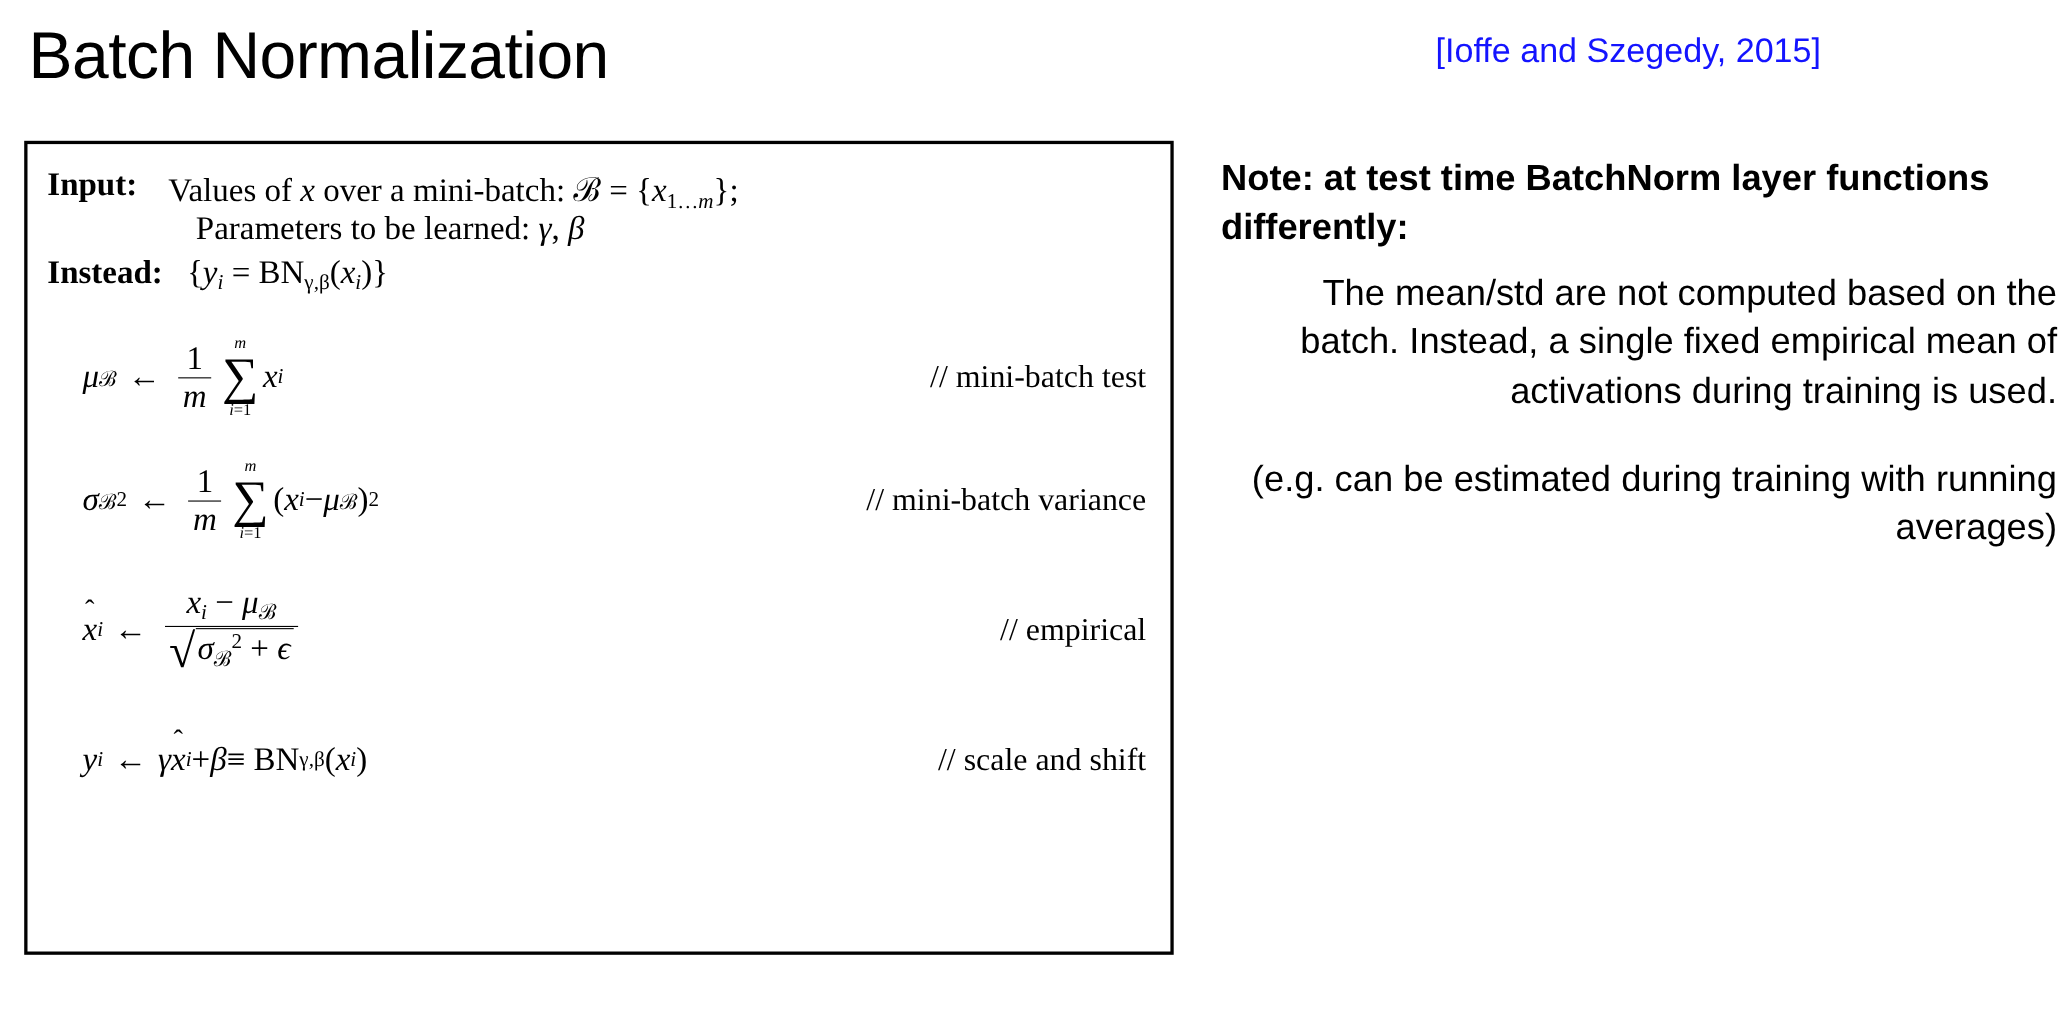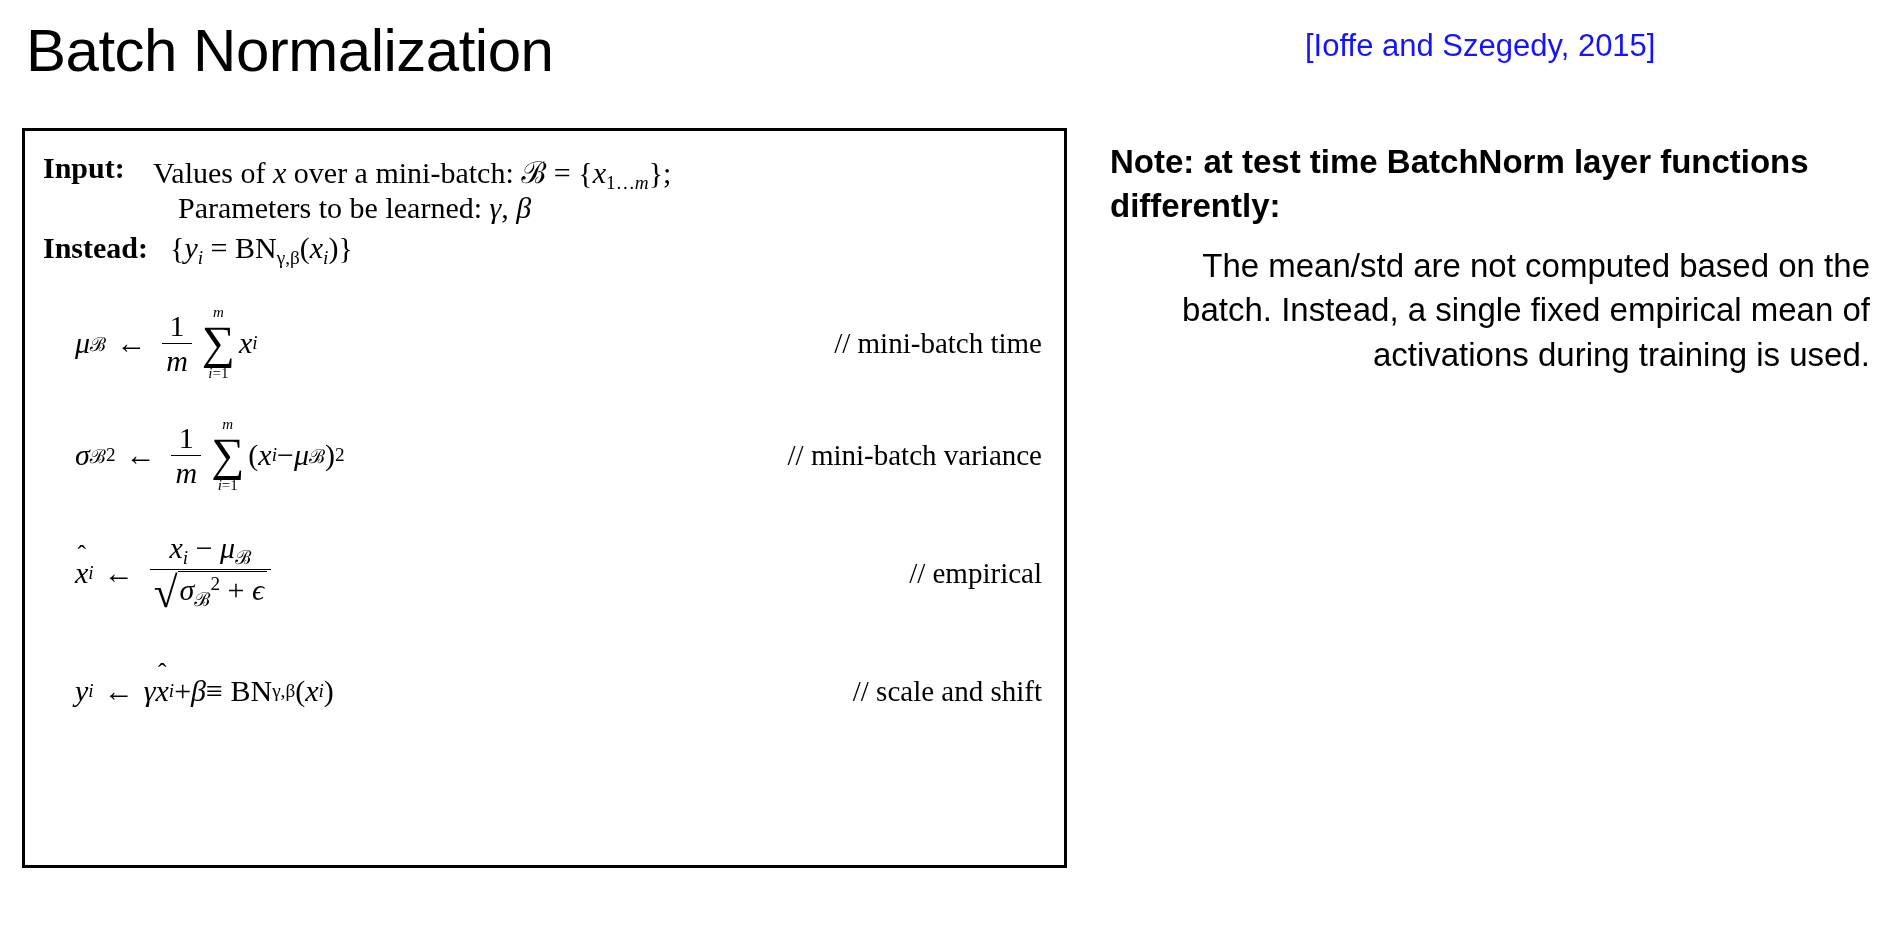--- a/index.html
+++ b/index.html
@@ -199,21 +199,21 @@
           <span class="den"><span class="mathvar">m</span></span>
         </span>
       <span class="bigsum">
           <span class="lim"><span class="mathvar">m</span></span>
           <span class="sig">∑</span>
           <span class="lim"><span class="mathvar">i</span>=1</span>
         </span>
       <span class="mathvar">x</span>
         <span class="sub"><span class="mathvar">i</span></span>
     </div>
-    <div class="eq-comment">// mini-batch time</div>
+    <div class="eq-comment">// mini-batch test</div>
   </div>
 
   <div class="eq-row" style="top:272px;">
     <div class="eq-left">
       <span class="mathvar">σ</span><span class="sub">ℬ</span><span class="sup">2</span>
       <span class="arrow">←</span>
       <span class="frac">
           <span class="num">1</span>
           <span class="den"><span class="mathvar">m</span></span>
         </span>
@@ -251,13 +251,14 @@
       + <span class="mathvar">β</span> ≡ BN<span class="sub">γ,β</span>(<span class="mathvar">x</span><span class="sub"><span class="mathvar">i</span></span>)
     </div>
     <div class="eq-comment">// scale and shift</div>
   </div>
 
 </div>
 
 <div id="notes">
   <p id="note-heading">Note: at test time BatchNorm layer functions differently:</p>
   <p class="note-para">The mean/std are not computed based on the batch. Instead, a single fixed empirical mean of activations during training is used.</p>
+  <p class="note-para">(e.g. can be estimated during training with running averages)</p>
 </div>
 
 </body></html>

